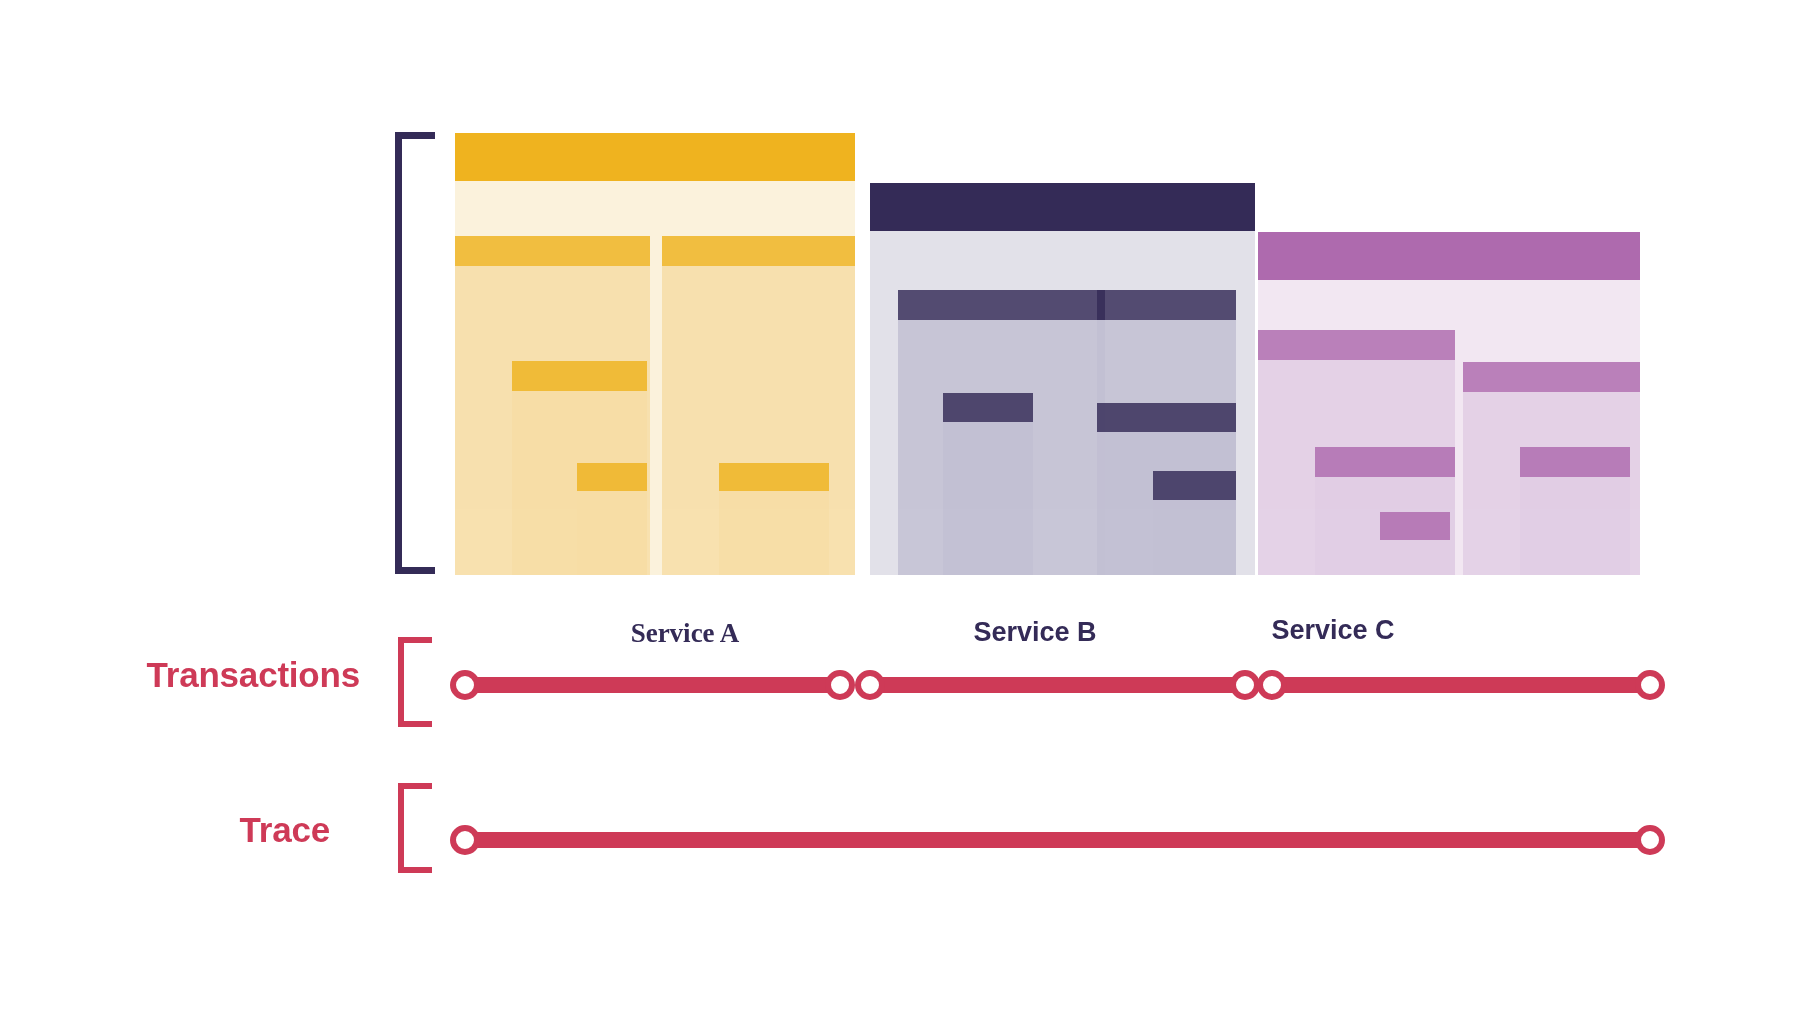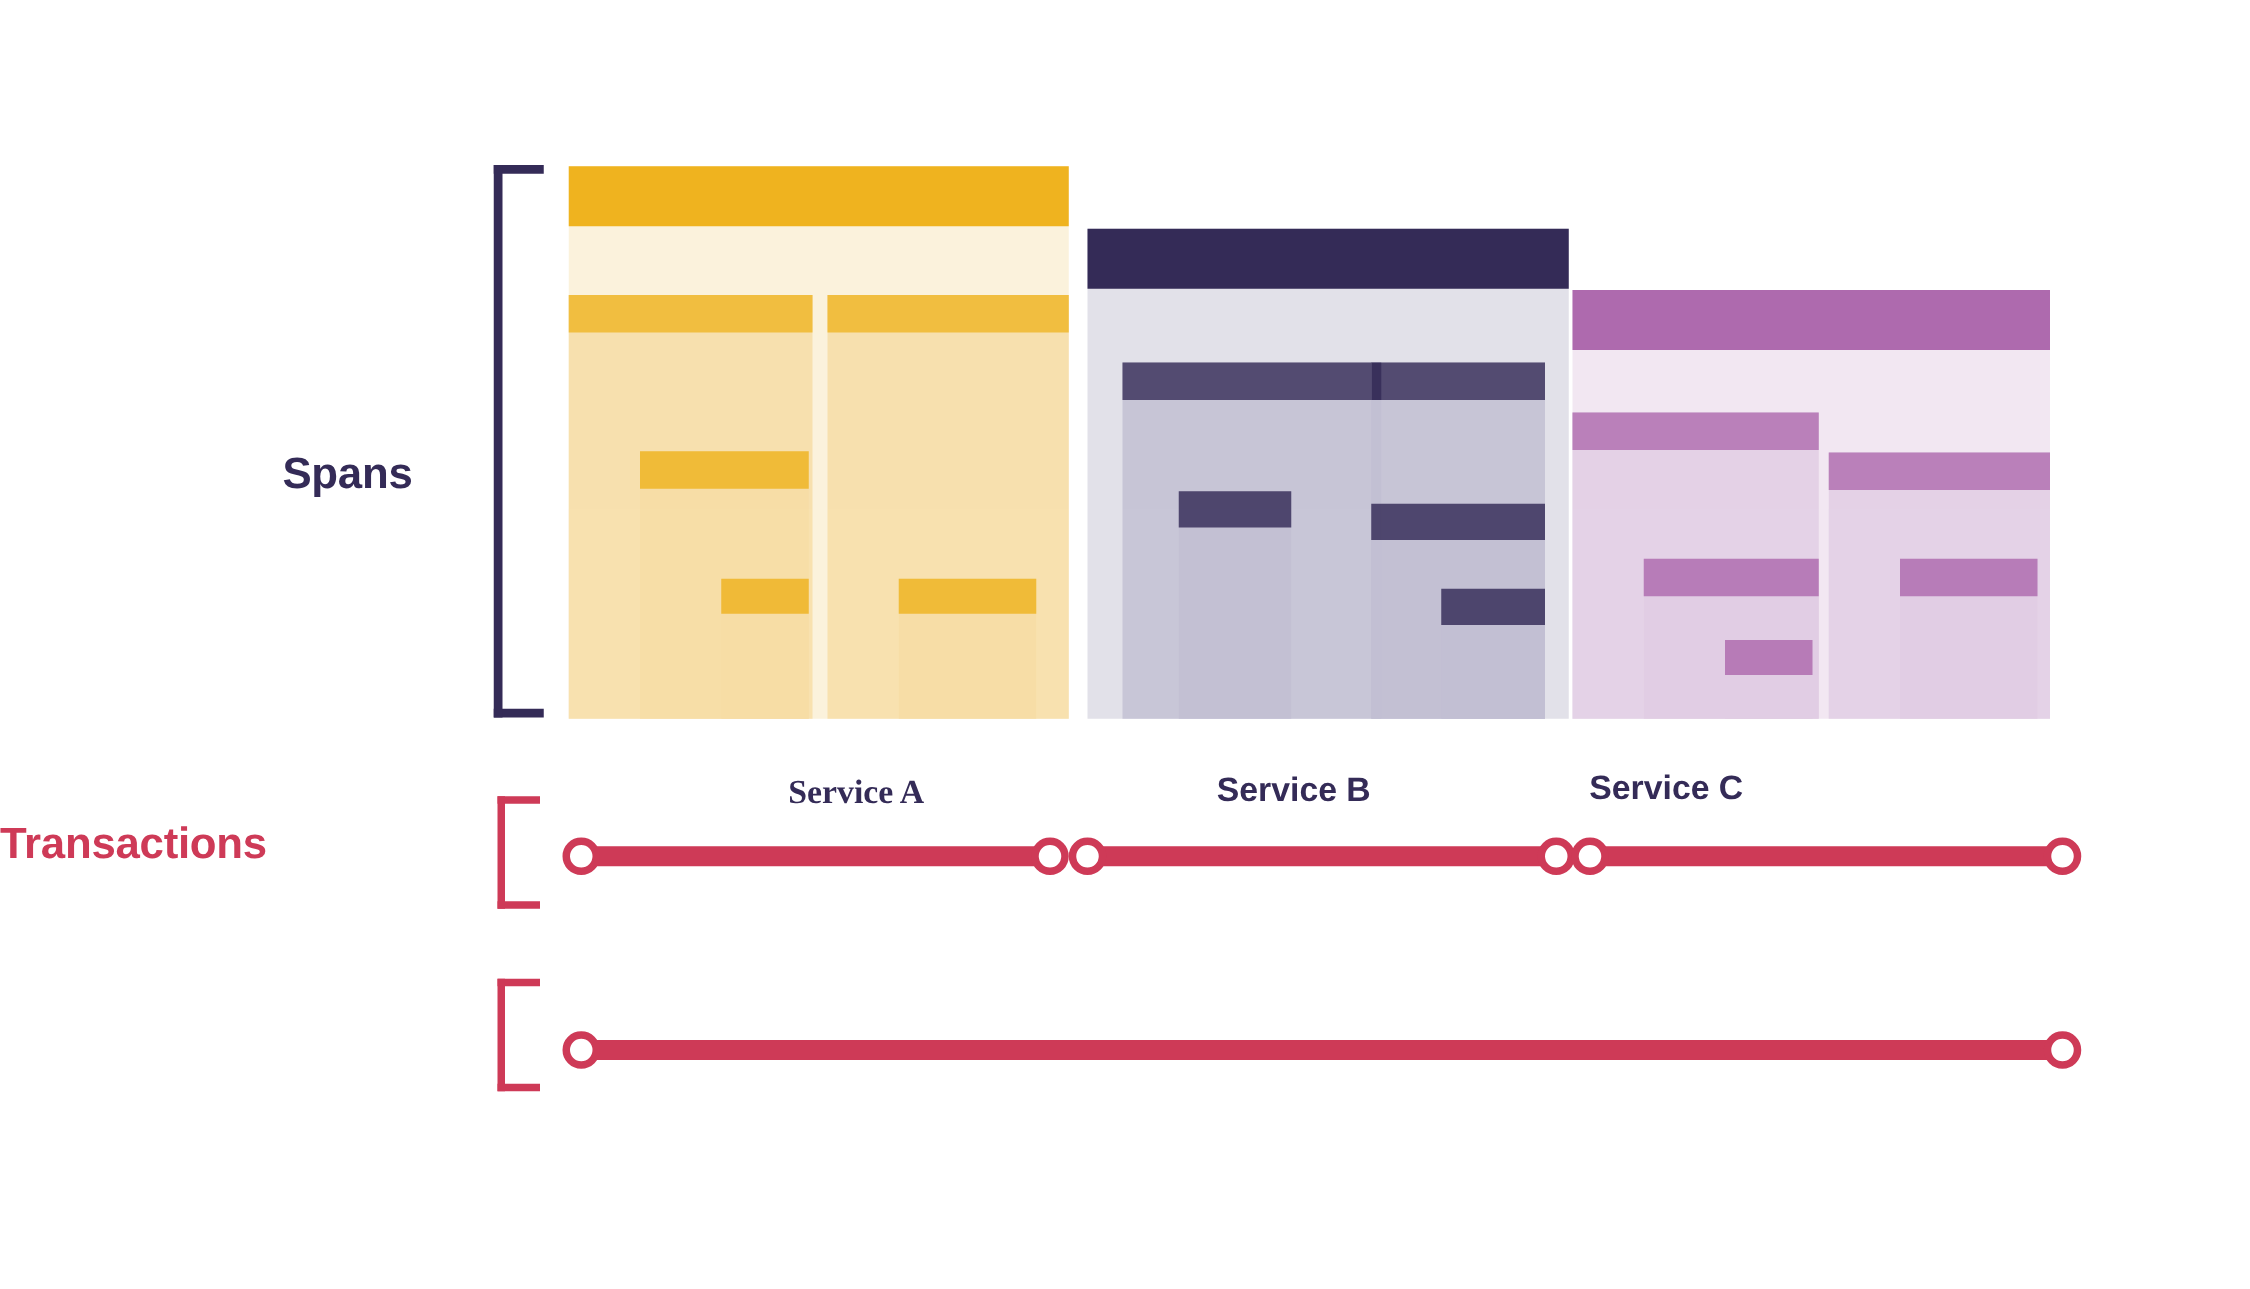--- a/index.html
+++ b/index.html
@@ -30,21 +30,21 @@
   .label-spans {
     left: 0; top: 359px;
     width: 330px;
     text-align: right;
     font-size: 35px;
     color: #342B57;
   }
   .label-transactions {
     left: 0; top: 655px;
     width: 360px;
-    text-align: left;
+    text-align: right;
     font-size: 35px;
     color: #CE3A57;
   }
   .label-trace {
     left: 0; top: 810px;
     width: 330px;
     text-align: right;
     font-size: 35px;
     color: #CE3A57;
   }
@@ -121,24 +121,24 @@
     background: #ffffff;
     border: 6px solid #CE3A57;
     box-sizing: border-box;
   }
 </style>
 </head>
 <body>
 
 <div id="stage">
 
-  <div class="row-label label-spans">Spans</div>
 
   <div class="row-label label-transactions">Transactions</div>
 
+  <div class="row-label label-trace">Trace</div>
 
   <div class="bracket bracket-spans"></div>
   <div class="bracket bracket-transactions"></div>
   <div class="bracket bracket-trace"></div>
 
   <div id="spans-layer">
       <div class="svc-group" style="left: 455px; top: 133px; width: 400px; height: 442px;">
         <div class="svc-panel" style="height: 442px; background: rgb(251, 242, 220);"></div>
         <div class="bar-head" style="height: 48px; background: rgb(239, 179, 31);"></div>
         <div class="span-box" style="left: 0px; width: 195px; top: 103px; height: 339px; background: rgb(247, 221, 165); opacity: 0.82;">

